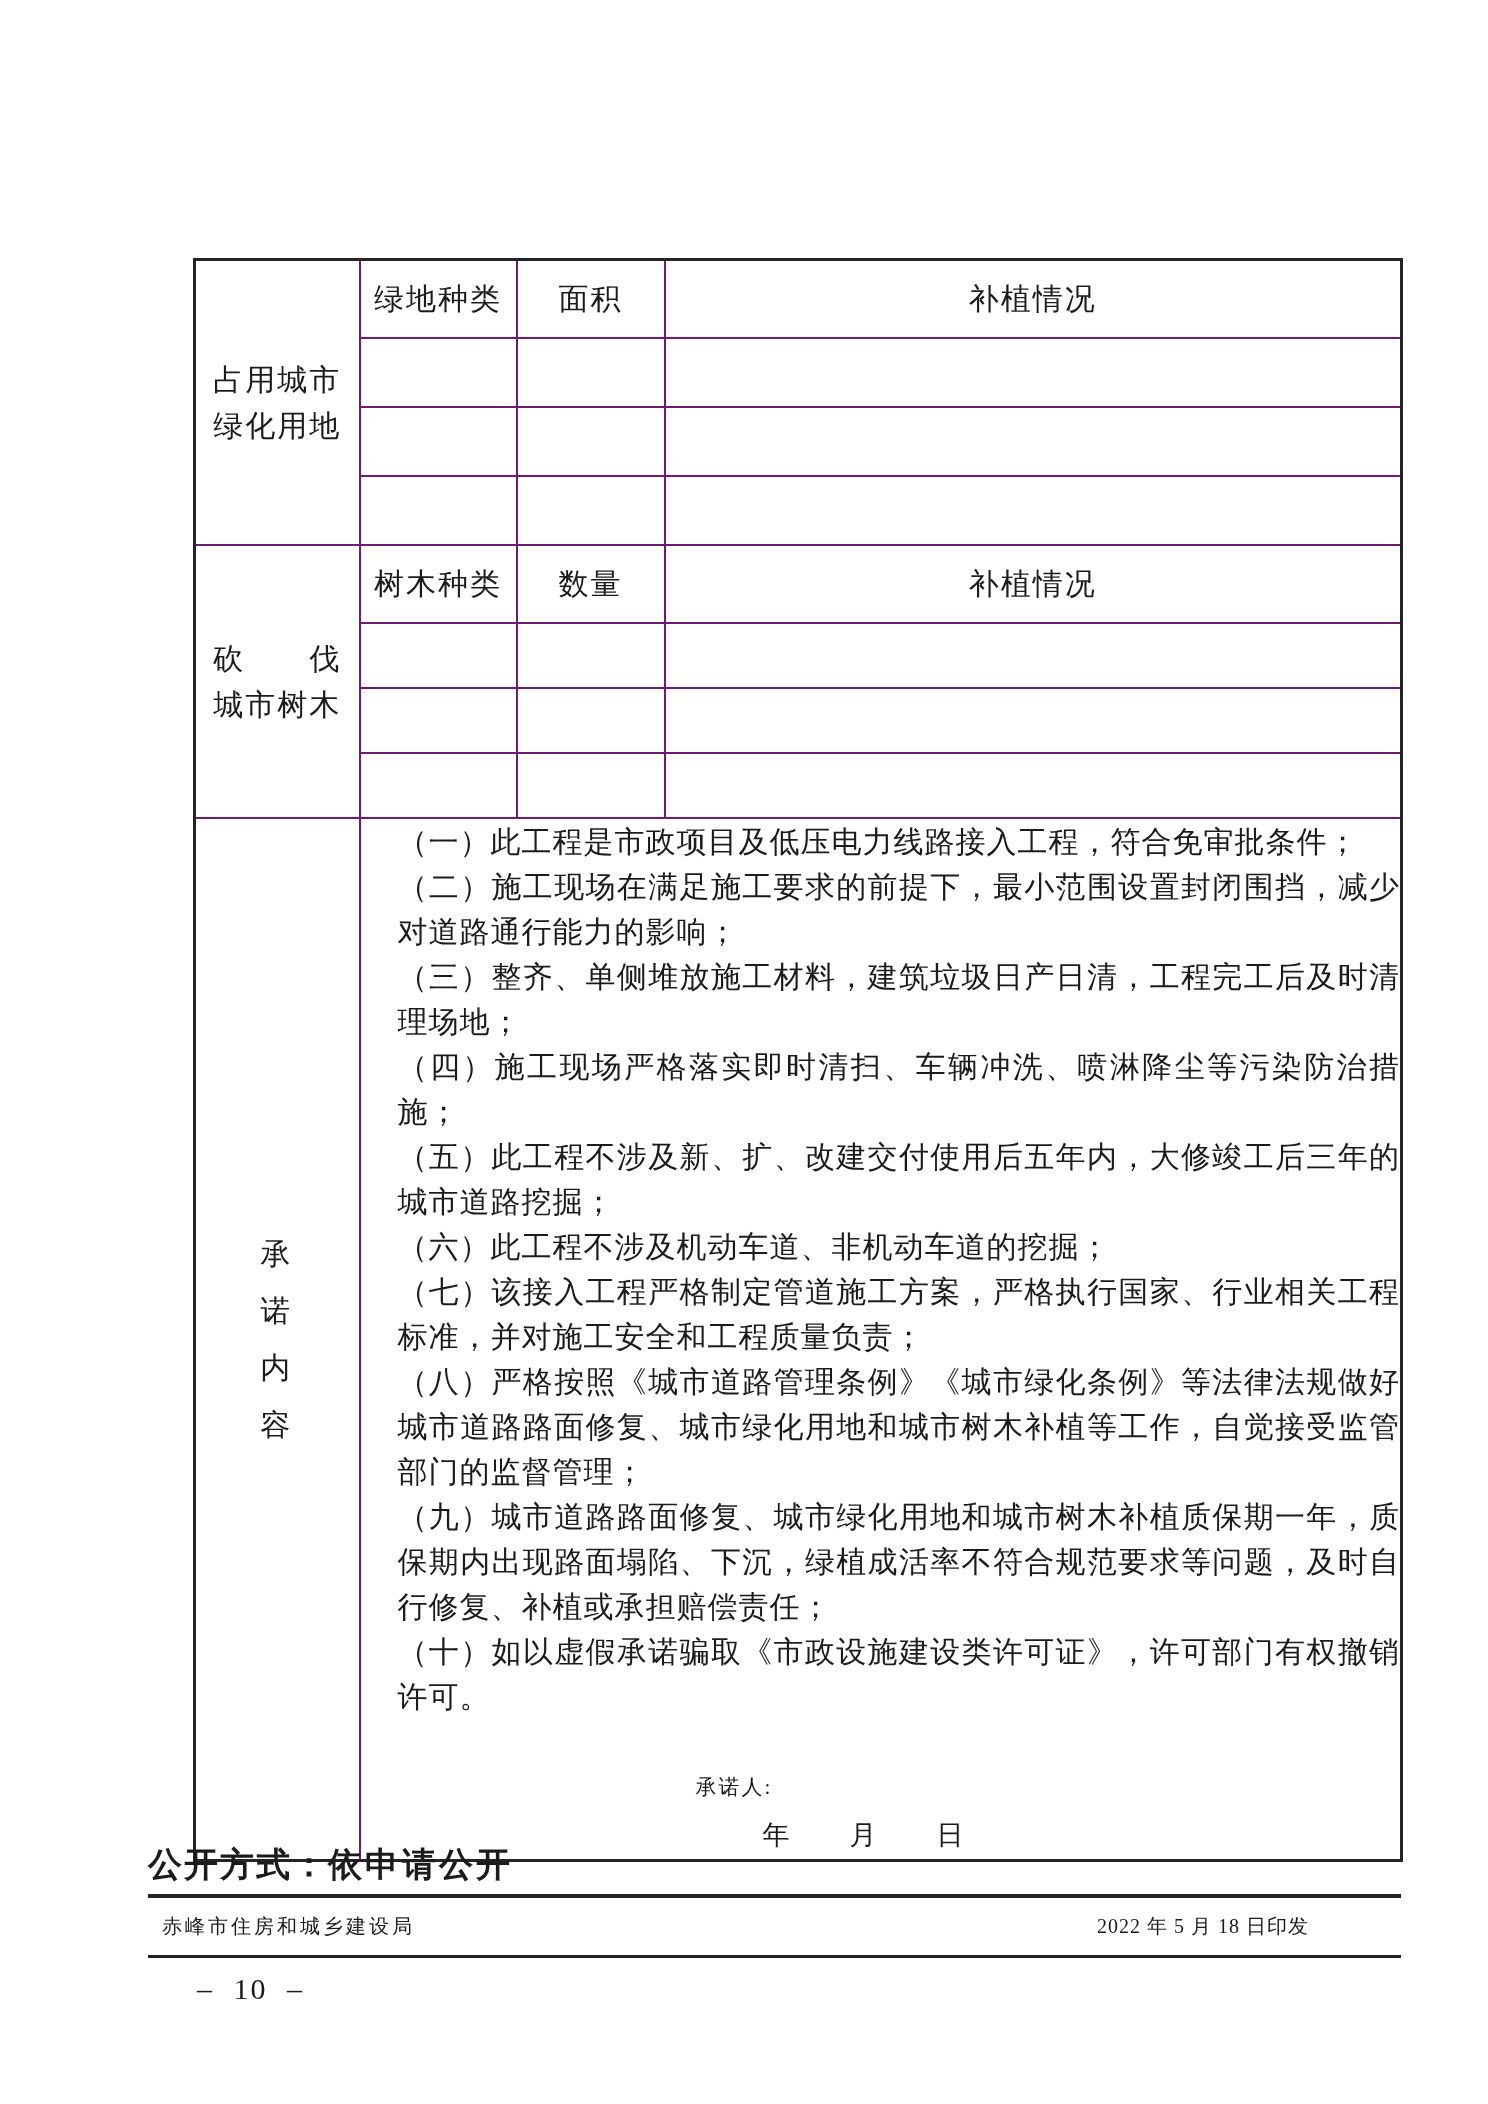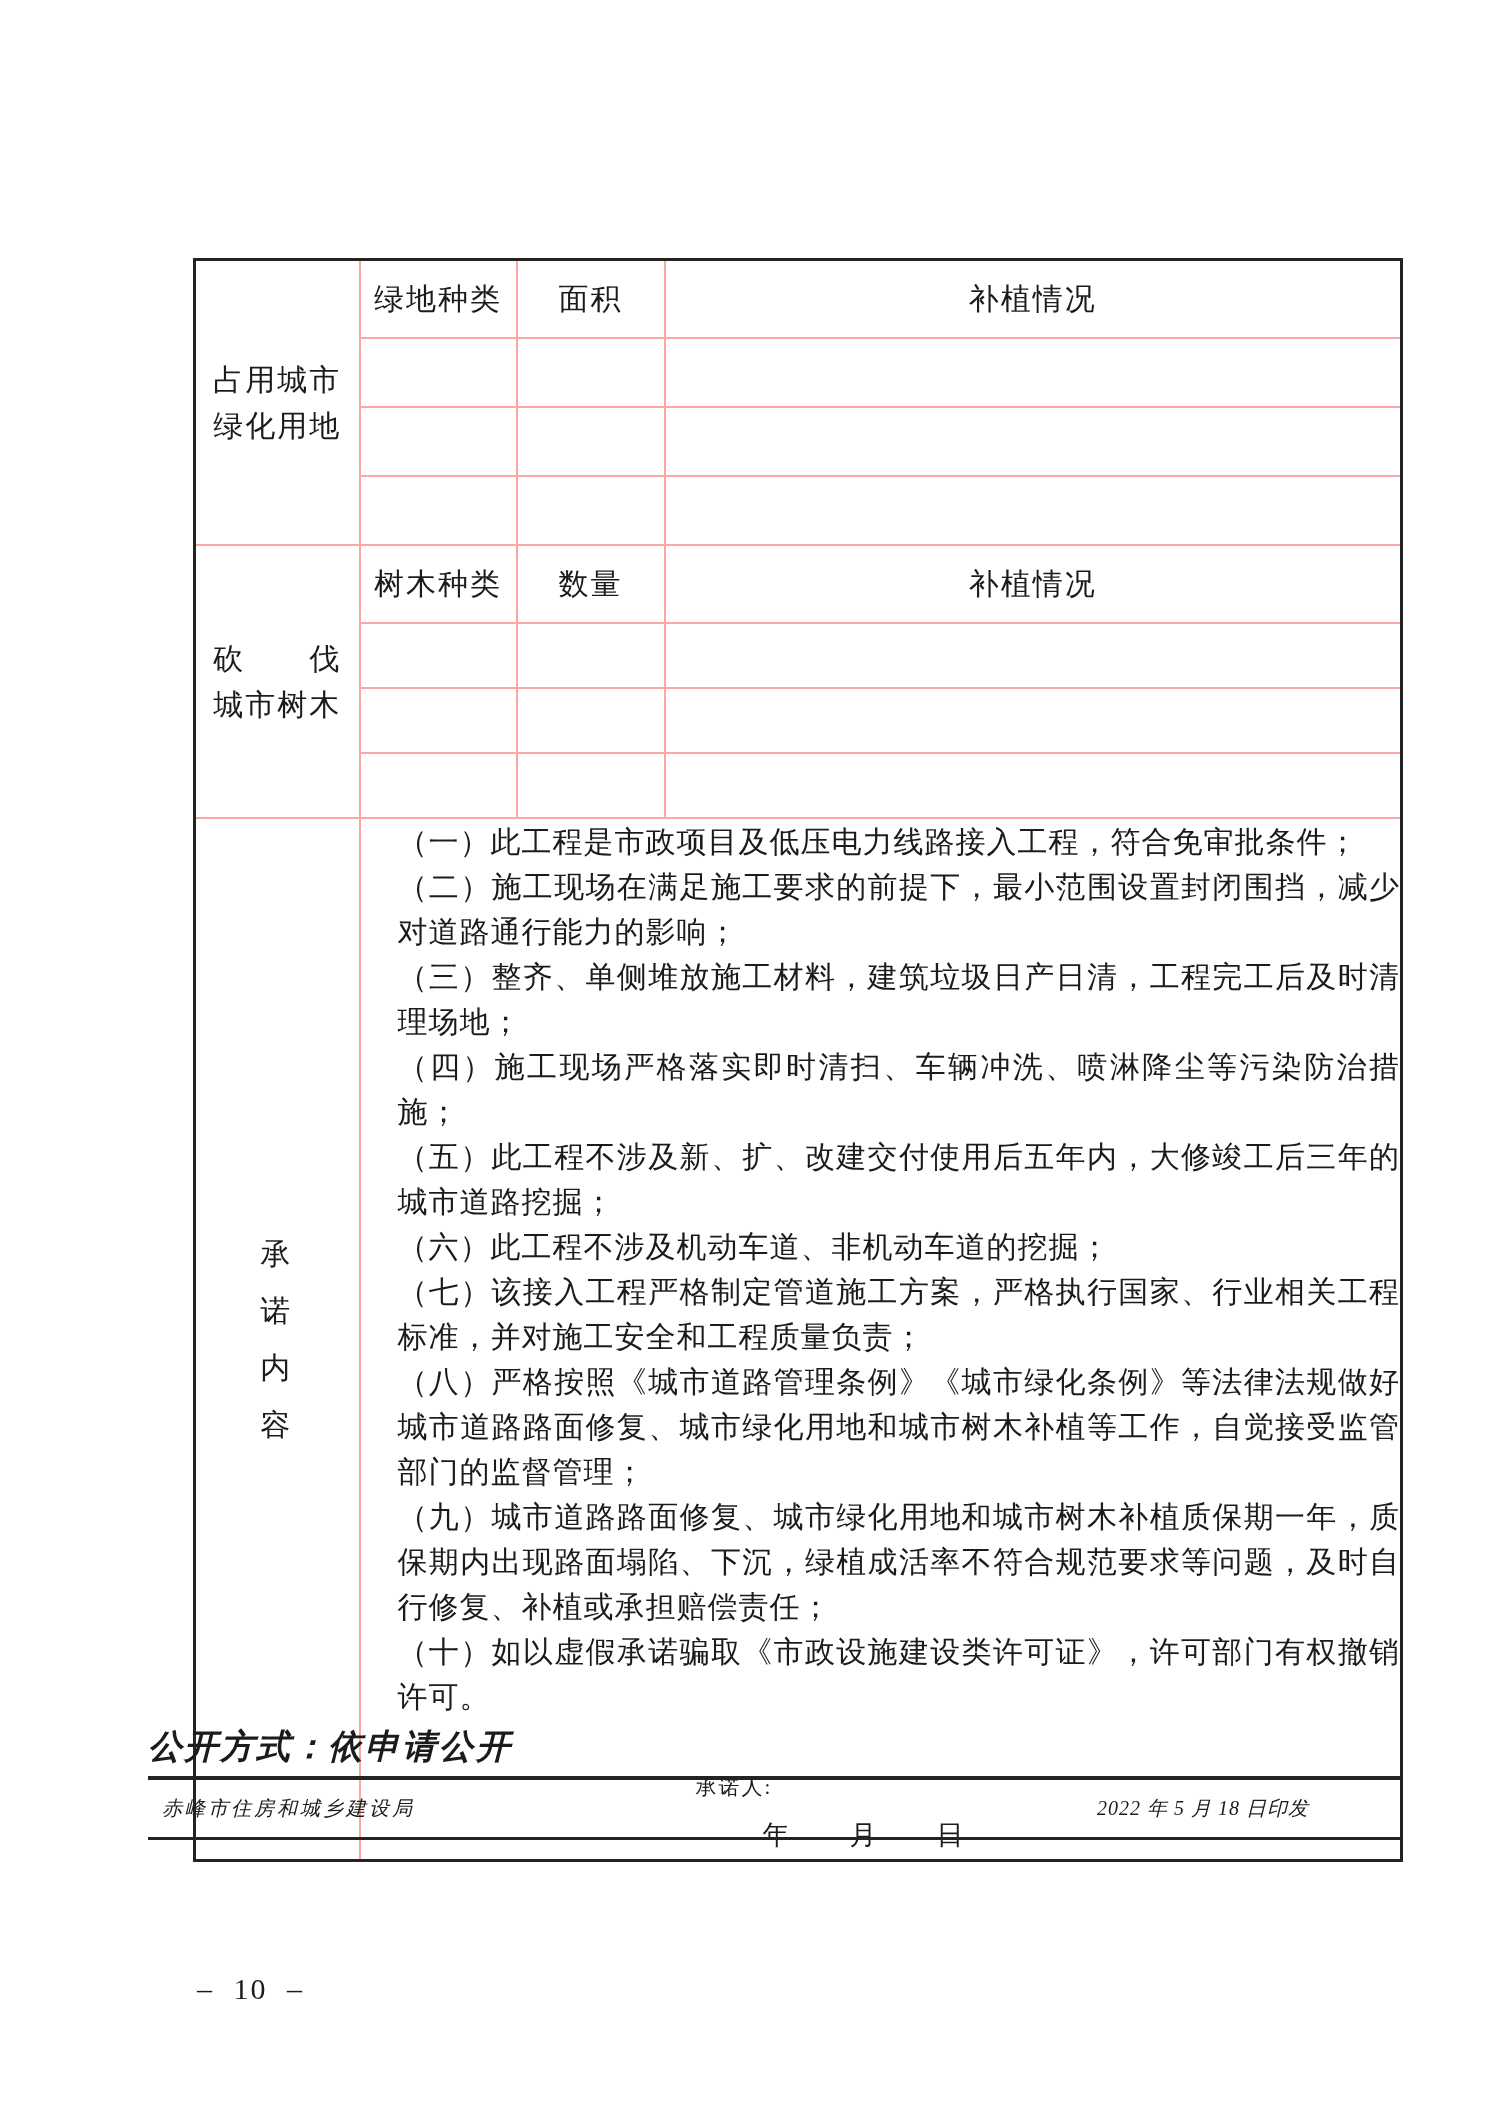--- a/index.html
+++ b/index.html
@@ -14,21 +14,21 @@
     overflow:hidden;
   }
   table.form{
     position:absolute;left:193px;top:258px;
     width:1207px;
     border-collapse:collapse;
     table-layout:fixed;
     border:3px solid #242424;
   }
   table.form td{
-    border:2px solid #fca5a5;
+    border:2px solid #701a75;
     padding:0;
   }
   td.hd{
     text-align:center;vertical-align:middle;
     font-size:30px;letter-spacing:2px;
     height:76px;
   }
   tr.r-empty-g td{height:67px;}
   tr.r-empty-t td{height:63px;}
   td.lbl{
@@ -57,21 +57,21 @@
     margin-top:44px;height:48px;line-height:48px;
     padding-left:335px;
     font-size:21px;letter-spacing:2px;
   }
   .date-line{
     height:48px;line-height:48px;
     padding-left:402px;
     font-size:27px;letter-spacing:2px;
   }
   .footer{
-    position:absolute;left:148px;top:1720px;width:1253px;font-style:italic;
+    position:absolute;left:148px;top:1838px;width:1253px;
   }
   .disclosure{
     height:52px;line-height:52px;
     font-size:34px;
   }
   .disc-label{
     font-family:"Liberation Sans","DejaVu Sans",sans-serif;
     font-weight:bold;letter-spacing:2px;
   }
   .disc-value{letter-spacing:3px;font-weight:600;}

